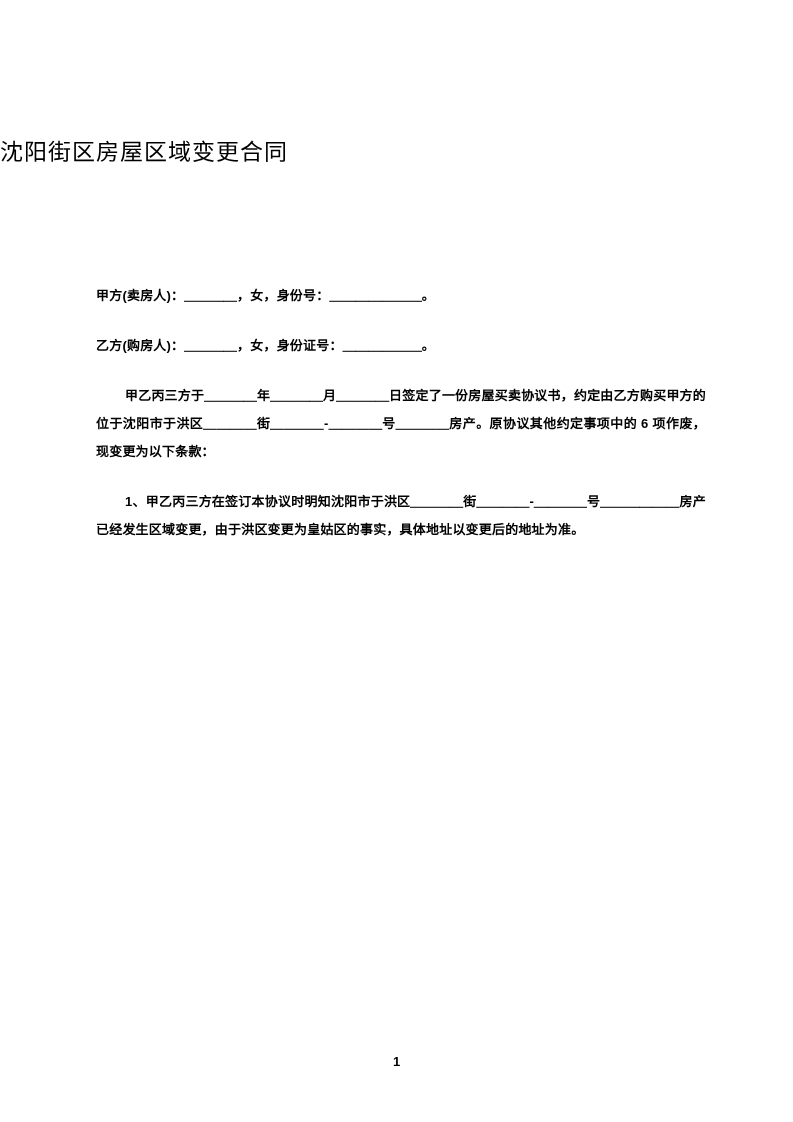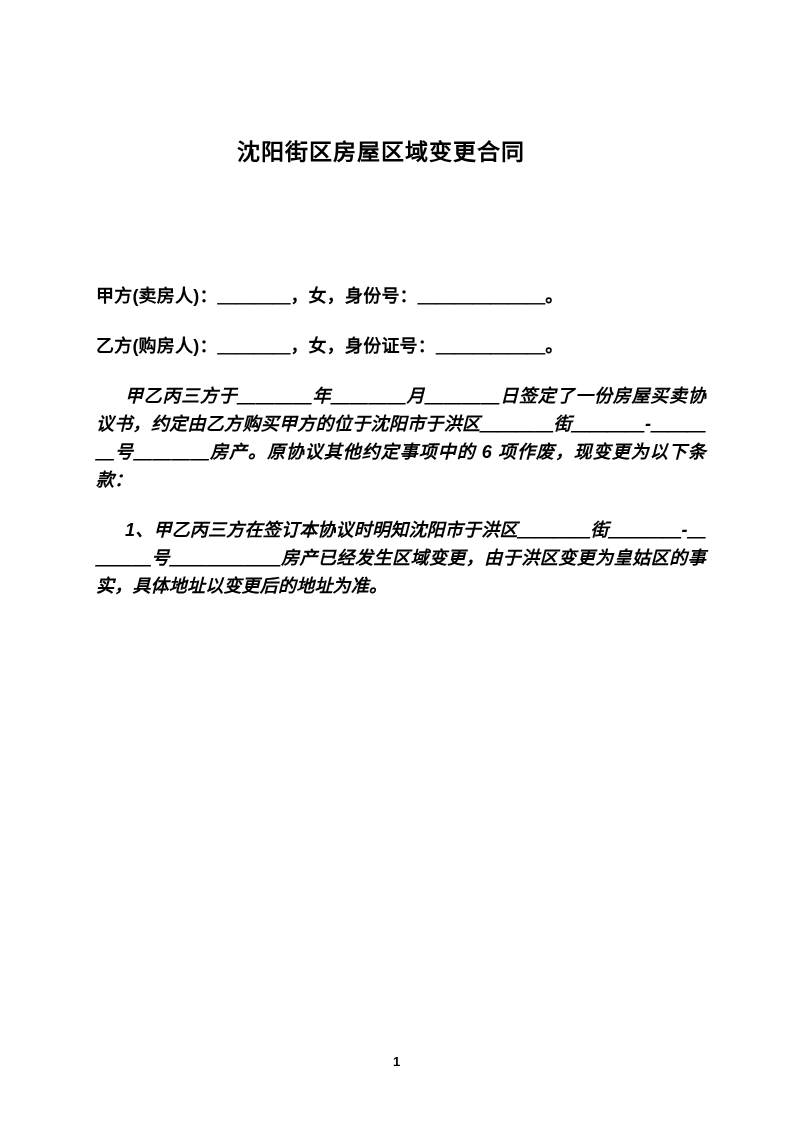--- a/index.html
+++ b/index.html
@@ -20,42 +20,41 @@
     height: 1122px;
     box-sizing: border-box;
     position: relative;
     background: #ffffff;
   }
   .doc-title {
     position: absolute;
     top: 133px;
     left: 0;
     width: 762px;
-    text-align: center;
+    text-align: left;
     font-size: 23px;
-    font-weight: bold;
+    font-weight: normal;
     letter-spacing: 1px;
   }
   .body-block {
     position: absolute;
     top: 282px;
     left: 96px;
     width: 610px;
   }
   p.para {
     margin: 0 0 22px 0;
-    font-size: 18px;
+    font-size: 13px;
     line-height: 28px;
     text-align: justify;
     font-weight: bold;
     letter-spacing: 0.2px;
   }
   p.indent {
     text-indent: 29px;
-    font-style: italic;
   }
   .page-number {
     position: absolute;
     top: 1054px;
     left: 0;
     width: 793px;
     text-align: center;
     font-size: 13px;
     font-weight: bold;
   }

